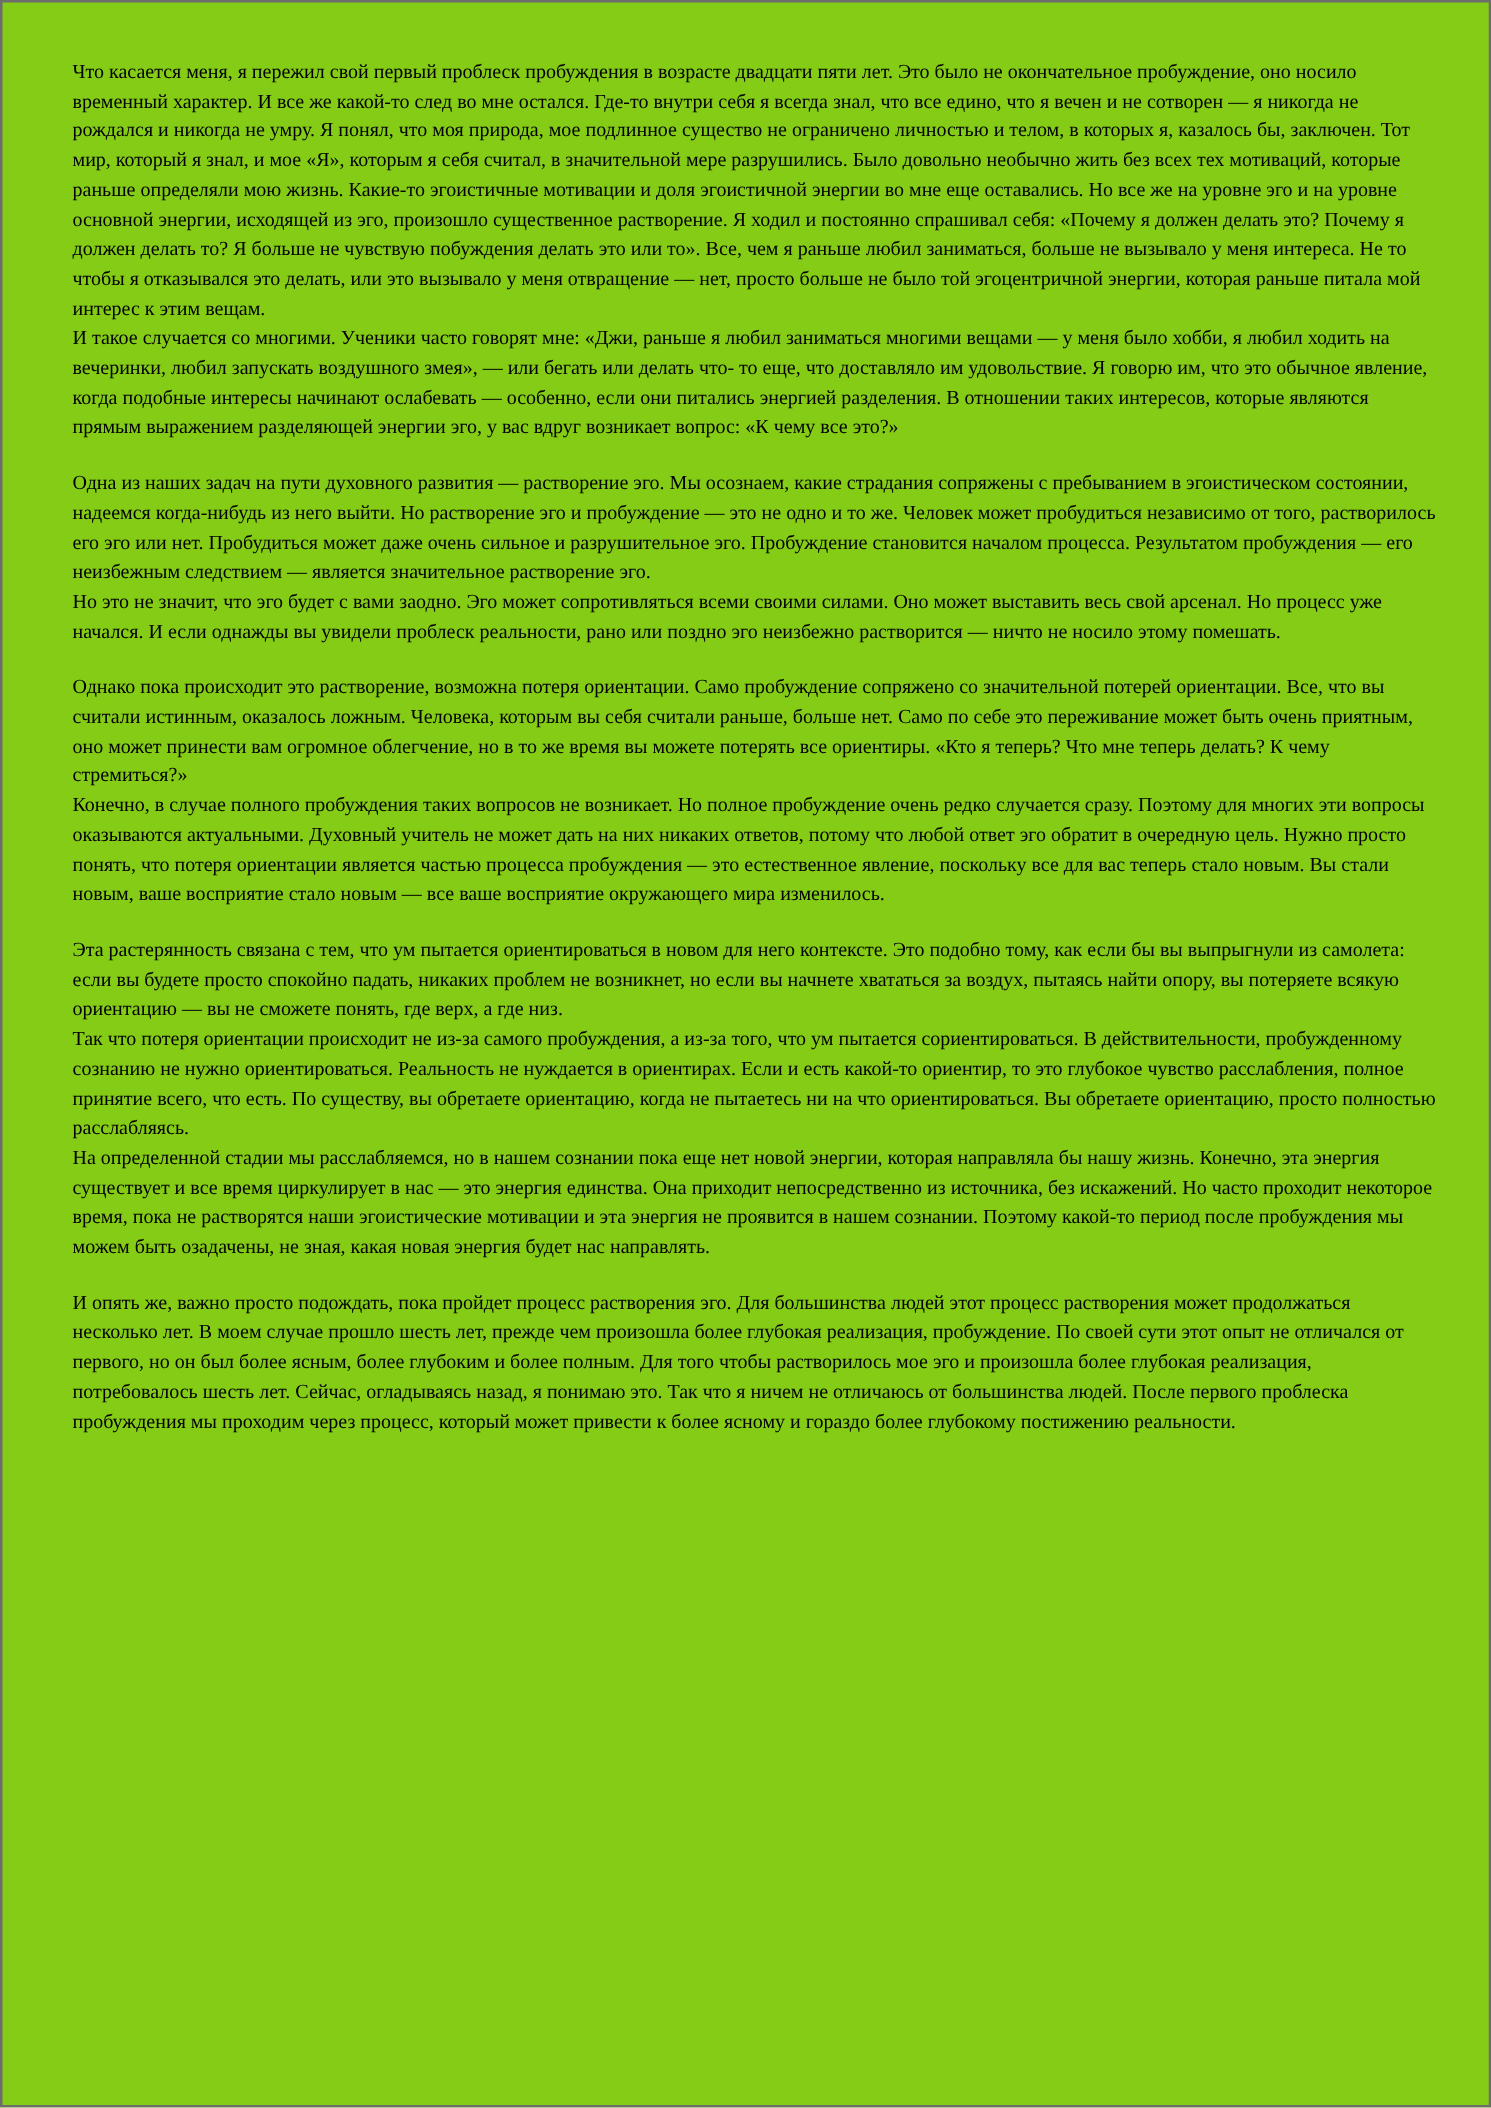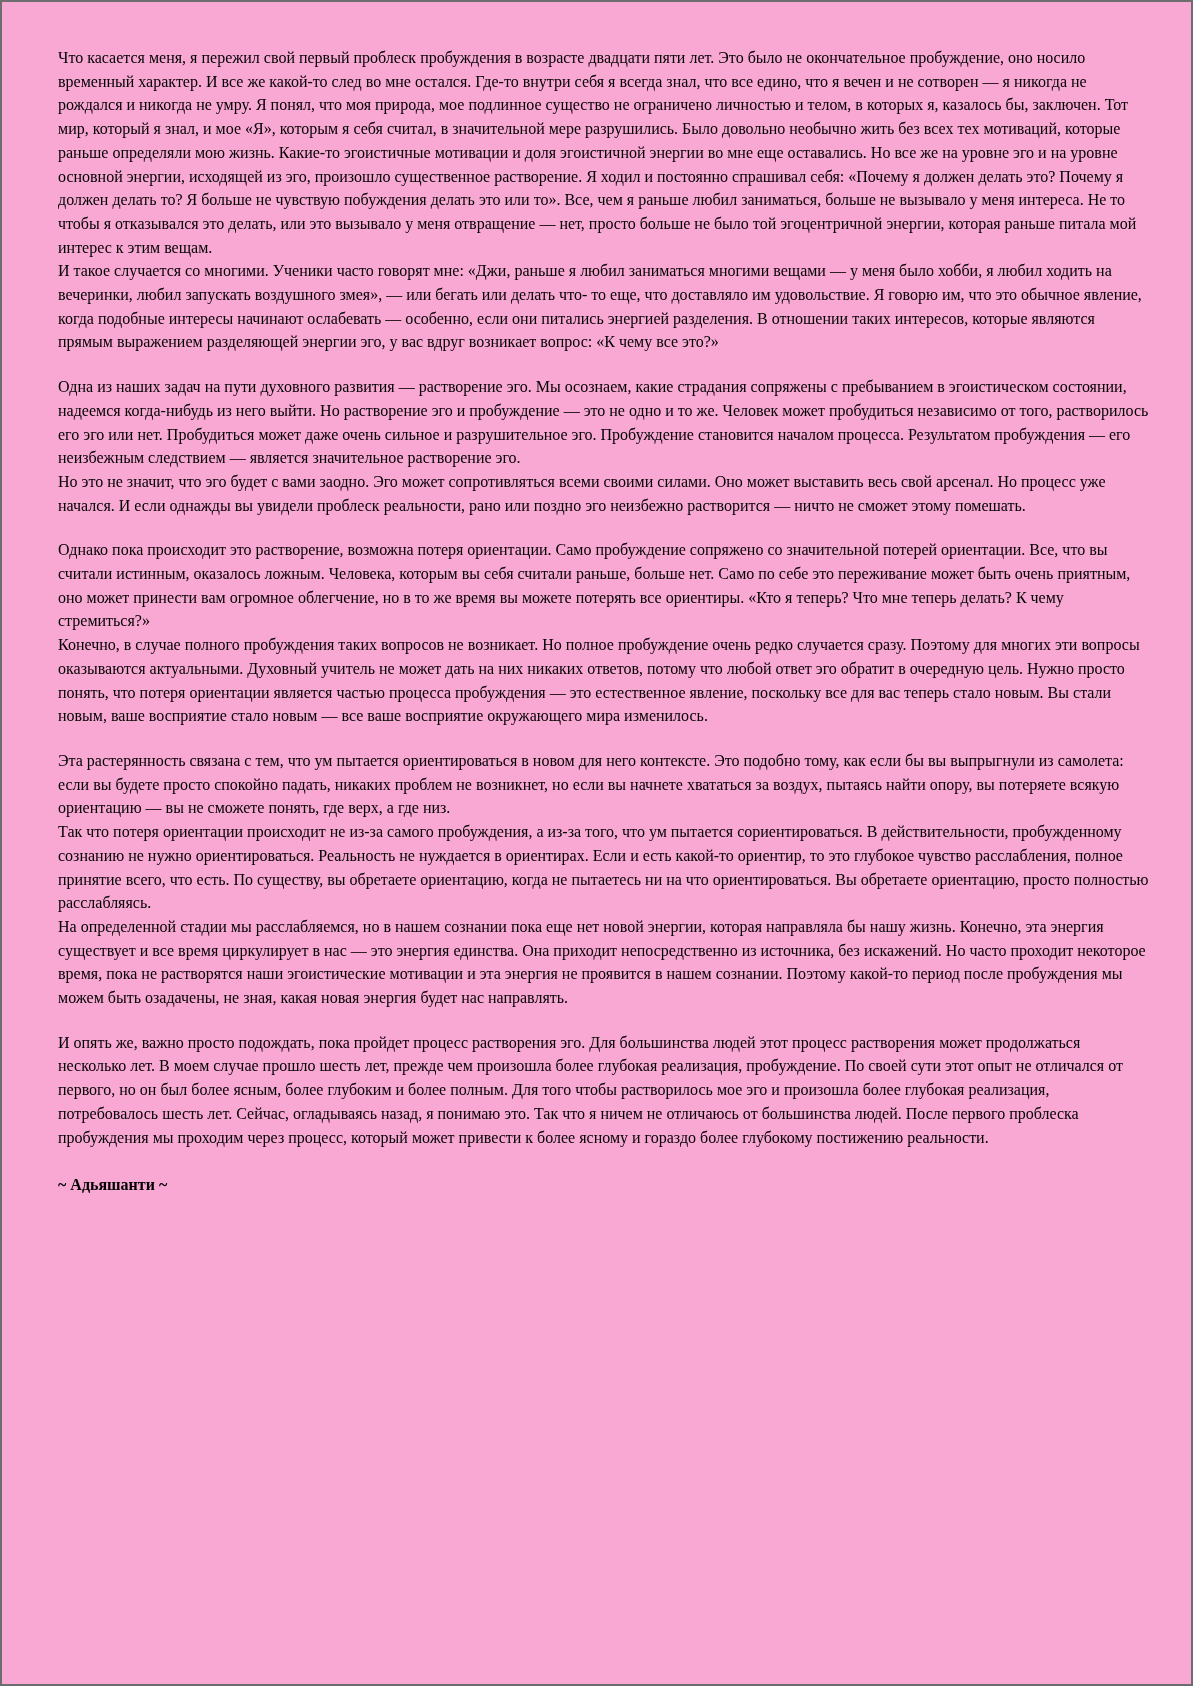--- a/index.html
+++ b/index.html
@@ -4,21 +4,21 @@
 <style>
   html, body {
     margin: 0;
     padding: 0;
     background: #ffffff;
   }
   #page {
     position: relative;
     width: 1193px;
     height: 1686px;
-    background: #f9a8d4;
+    background: #84cc16;
     border: 2px solid #6d6d6d;
     box-sizing: border-box;
     overflow: hidden;
     font-family: "Liberation Serif", "DejaVu Serif", serif;
     color: #000000;
   }
   .doc {
     position: absolute;
     left: 56px;
     top: 44px;
@@ -44,34 +44,33 @@
 <div id="page">
   <main class="doc">
 
     <section class="block">
       <p class="para">Что касается меня, я пережил свой первый проблеск пробуждения в возрасте двадцати пяти лет. Это было не окончательное пробуждение, оно носило временный характер. И все же какой-то след во мне остался. Где-то внутри себя я всегда знал, что все едино, что я вечен и не сотворен — я никогда не рождался и никогда не умру. Я понял, что моя природа, мое подлинное существо не ограничено личностью и телом, в которых я, казалось бы, заключен. Тот мир, который я знал, и мое «Я», которым я себя считал, в значительной мере разрушились. Было довольно необычно жить без всех тех мотиваций, которые раньше определяли мою жизнь. Какие-то эгоистичные мотивации и доля эгоистичной энергии во мне еще оставались. Но все же на уровне эго и на уровне основной энергии, исходящей из эго, произошло существенное растворение. Я ходил и постоянно спрашивал себя: «Почему я должен делать это? Почему я должен делать то? Я больше не чувствую побуждения делать это или то». Все, чем я раньше любил заниматься, больше не вызывало у меня интереса. Не то чтобы я отказывался это делать, или это вызывало у меня отвращение — нет, просто больше не было той эгоцентричной энергии, которая раньше питала мой интерес к этим вещам.</p>
       <p class="para">И такое случается со многими. Ученики часто говорят мне: «Джи, раньше я любил заниматься многими вещами — у меня было хобби, я любил ходить на вечеринки, любил запускать воздушного змея», — или бегать или делать что- то еще, что доставляло им удовольствие. Я говорю им, что это обычное явление, когда подобные интересы начинают ослабевать — особенно, если они питались энергией разделения. В отношении таких интересов, которые являются прямым выражением разделяющей энергии эго, у вас вдруг возникает вопрос: «К чему все это?»</p>
     </section>
 
     <section class="block">
       <p class="para">Одна из наших задач на пути духовного развития — растворение эго. Мы осознаем, какие страдания сопряжены с пребыванием в эгоистическом состоянии, надеемся когда-нибудь из него выйти. Но растворение эго и пробуждение — это не одно и то же. Человек может пробудиться независимо от того, растворилось его эго или нет. Пробудиться может даже очень сильное и разрушительное эго. Пробуждение становится началом процесса. Результатом пробуждения — его неизбежным следствием — является значительное растворение эго.</p>
-      <p class="para">Но это не значит, что эго будет с вами заодно. Эго может сопротивляться всеми своими силами. Оно может выставить весь свой арсенал. Но процесс уже начался. И если однажды вы увидели проблеск реальности, рано или поздно эго неизбежно растворится — ничто не сможет этому помешать.</p>
+      <p class="para">Но это не значит, что эго будет с вами заодно. Эго может сопротивляться всеми своими силами. Оно может выставить весь свой арсенал. Но процесс уже начался. И если однажды вы увидели проблеск реальности, рано или поздно эго неизбежно растворится — ничто не носило этому помешать.</p>
     </section>
 
     <section class="block">
       <p class="para">Однако пока происходит это растворение, возможна потеря ориентации. Само пробуждение сопряжено со значительной потерей ориентации. Все, что вы считали истинным, оказалось ложным. Человека, которым вы себя считали раньше, больше нет. Само по себе это переживание может быть очень приятным, оно может принести вам огромное облегчение, но в то же время вы можете потерять все ориентиры. «Кто я теперь? Что мне теперь делать? К чему стремиться?»</p>
       <p class="para">Конечно, в случае полного пробуждения таких вопросов не возникает. Но полное пробуждение очень редко случается сразу. Поэтому для многих эти вопросы оказываются актуальными. Духовный учитель не может дать на них никаких ответов, потому что любой ответ эго обратит в очередную цель. Нужно просто понять, что потеря ориентации является частью процесса пробуждения — это естественное явление, поскольку все для вас теперь стало новым. Вы стали новым, ваше восприятие стало новым — все ваше восприятие окружающего мира изменилось.</p>
     </section>
 
     <section class="block">
       <p class="para">Эта растерянность связана с тем, что ум пытается ориентироваться в новом для него контексте. Это подобно тому, как если бы вы выпрыгнули из самолета: если вы будете просто спокойно падать, никаких проблем не возникнет, но если вы начнете хвататься за воздух, пытаясь найти опору, вы потеряете всякую ориентацию — вы не сможете понять, где верх, а где низ.</p>
       <p class="para">Так что потеря ориентации происходит не из-за самого пробуждения, а из-за того, что ум пытается сориентироваться. В действительности, пробужденному сознанию не нужно ориентироваться. Реальность не нуждается в ориентирах. Если и есть какой-то ориентир, то это глубокое чувство расслабления, полное принятие всего, что есть. По существу, вы обретаете ориентацию, когда не пытаетесь ни на что ориентироваться. Вы обретаете ориентацию, просто полностью расслабляясь.</p>
       <p class="para">На определенной стадии мы расслабляемся, но в нашем сознании пока еще нет новой энергии, которая направляла бы нашу жизнь. Конечно, эта энергия существует и все время циркулирует в нас — это энергия единства. Она приходит непосредственно из источника, без искажений. Но часто проходит некоторое время, пока не растворятся наши эгоистические мотивации и эта энергия не проявится в нашем сознании. Поэтому какой-то период после пробуждения мы можем быть озадачены, не зная, какая новая энергия будет нас направлять.</p>
     </section>
 
     <section class="block">
       <p class="para">И опять же, важно просто подождать, пока пройдет процесс растворения эго. Для большинства людей этот процесс растворения может продолжаться несколько лет. В моем случае прошло шесть лет, прежде чем произошла более глубокая реализация, пробуждение. По своей сути этот опыт не отличался от первого, но он был более ясным, более глубоким и более полным. Для того чтобы растворилось мое эго и произошла более глубокая реализация, потребовалось шесть лет. Сейчас, огладываясь назад, я понимаю это. Так что я ничем не отличаюсь от большинства людей. После первого проблеска пробуждения мы проходим через процесс, который может привести к более ясному и гораздо более глубокому постижению реальности.</p>
     </section>
 
-    <p class="signature">~ Адьяшанти ~</p>
 
   </main>
 </div>
 
 </body></html>

